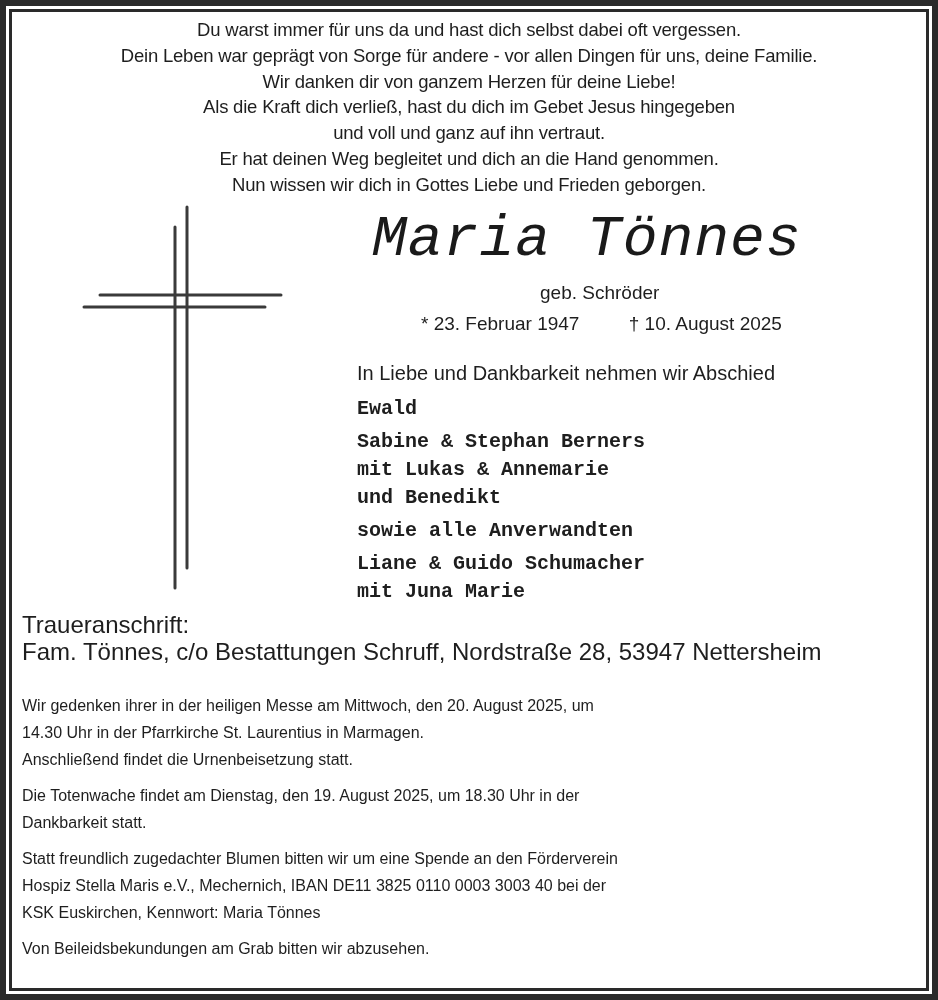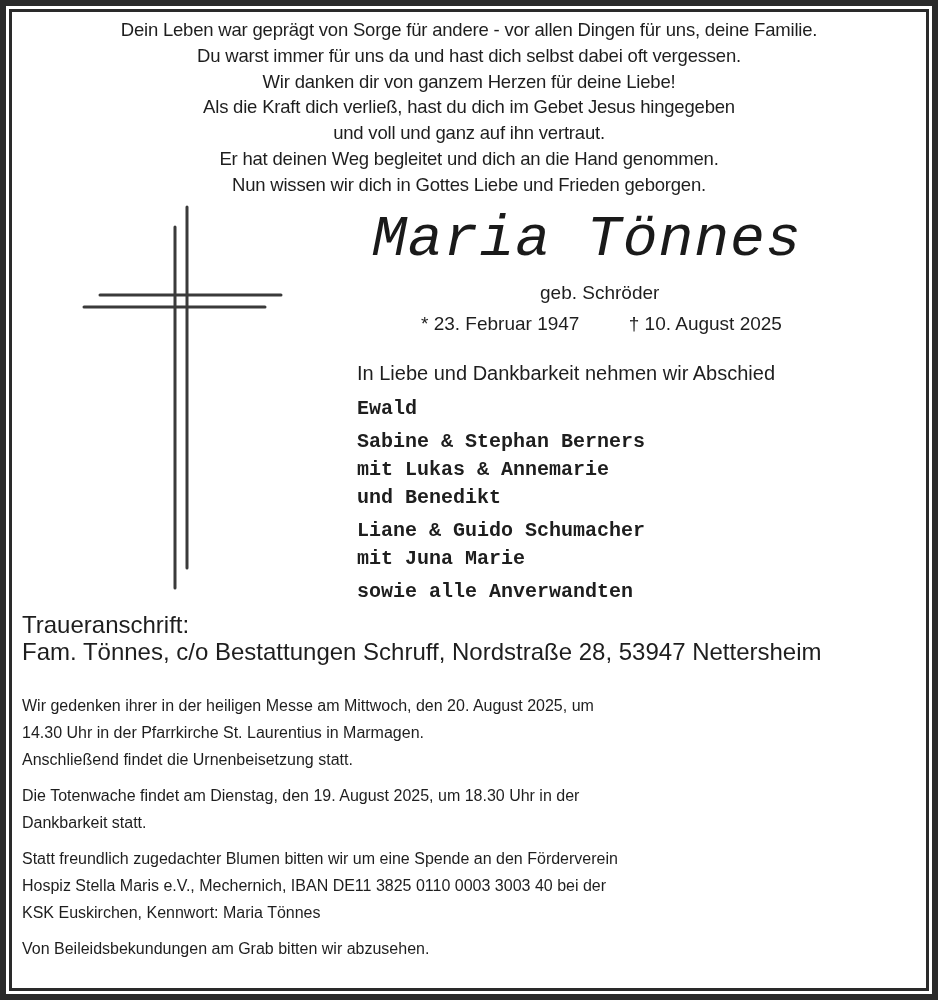--- a/index.html
+++ b/index.html
@@ -27,22 +27,22 @@
   .info p { margin:0 0 9px 0; }
   .info .line { display:block; white-space:nowrap; }
 </style>
 </head>
 <body>
 
 <div class="frame-outer"></div>
 <div class="frame-inner"></div>
 
 <div class="poem">
+  <div>Du warst immer für uns da und hast dich selbst dabei oft vergessen.</div>
   <div>Dein Leben war geprägt von Sorge für andere - vor allen Dingen für uns, deine Familie.</div>
-  <div>Du warst immer für uns da und hast dich selbst dabei oft vergessen.</div>
   <div>Wir danken dir von ganzem Herzen für deine Liebe!</div>
   <div>Als die Kraft dich verließ, hast du dich im Gebet Jesus hingegeben</div>
   <div>und voll und ganz auf ihn vertraut.</div>
   <div>Er hat deinen Weg begleitet und dich an die Hand genommen.</div>
   <div>Nun wissen wir dich in Gottes Liebe und Frieden geborgen.</div>
 </div>
 
 <svg class="cross" width="360" height="420" viewBox="0 0 360 420">
   <g stroke="#3a3a3a" stroke-width="3" stroke-linecap="round">
     <line x1="175" y1="37" x2="175" y2="398"></line>
@@ -63,25 +63,25 @@
   <div class="intro">In Liebe und Dankbarkeit nehmen wir Abschied</div>
   <div class="group">
     <div>Ewald</div>
   </div>
   <div class="group">
     <div>Sabine &amp; Stephan Berners</div>
     <div>mit Lukas &amp; Annemarie</div>
     <div>und Benedikt</div>
   </div>
   <div class="group">
+    <div>sowie alle Anverwandten</div>
+  </div>
+  <div class="group">
     <div>Liane &amp; Guido Schumacher</div>
     <div>mit Juna Marie</div>
-  </div>
-  <div class="group">
-    <div>sowie alle Anverwandten</div>
   </div>
 </div>
 
 <div class="address">
   <div>Traueranschrift:</div>
   <div>Fam. Tönnes, c/o Bestattungen Schruff, Nordstraße 28, 53947 Nettersheim</div>
 </div>
 
 <div class="info">
   <p>

